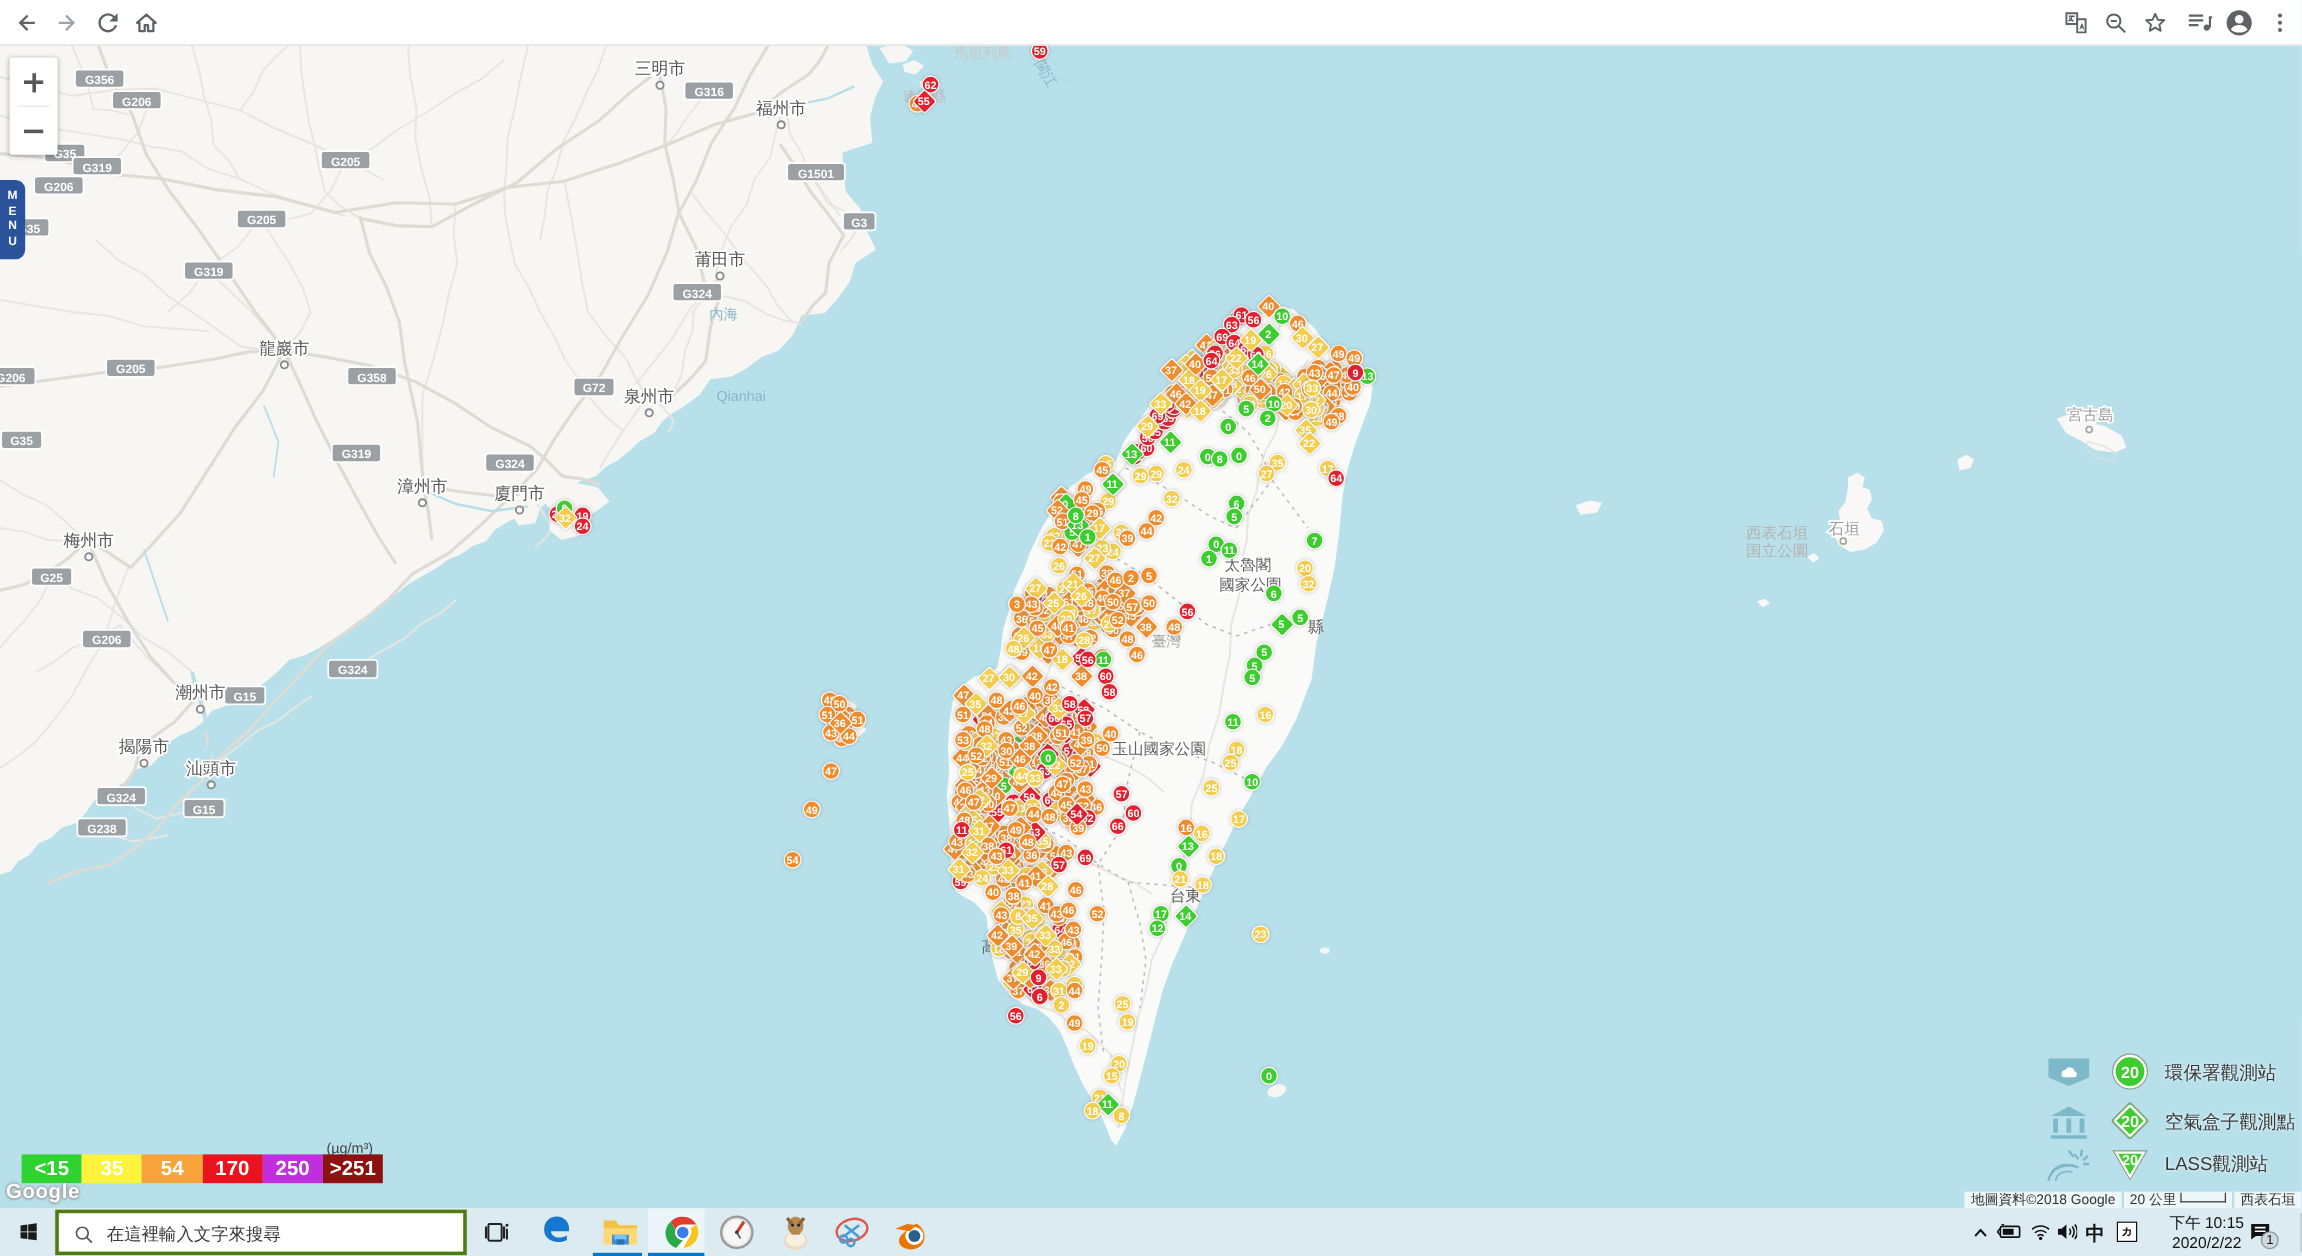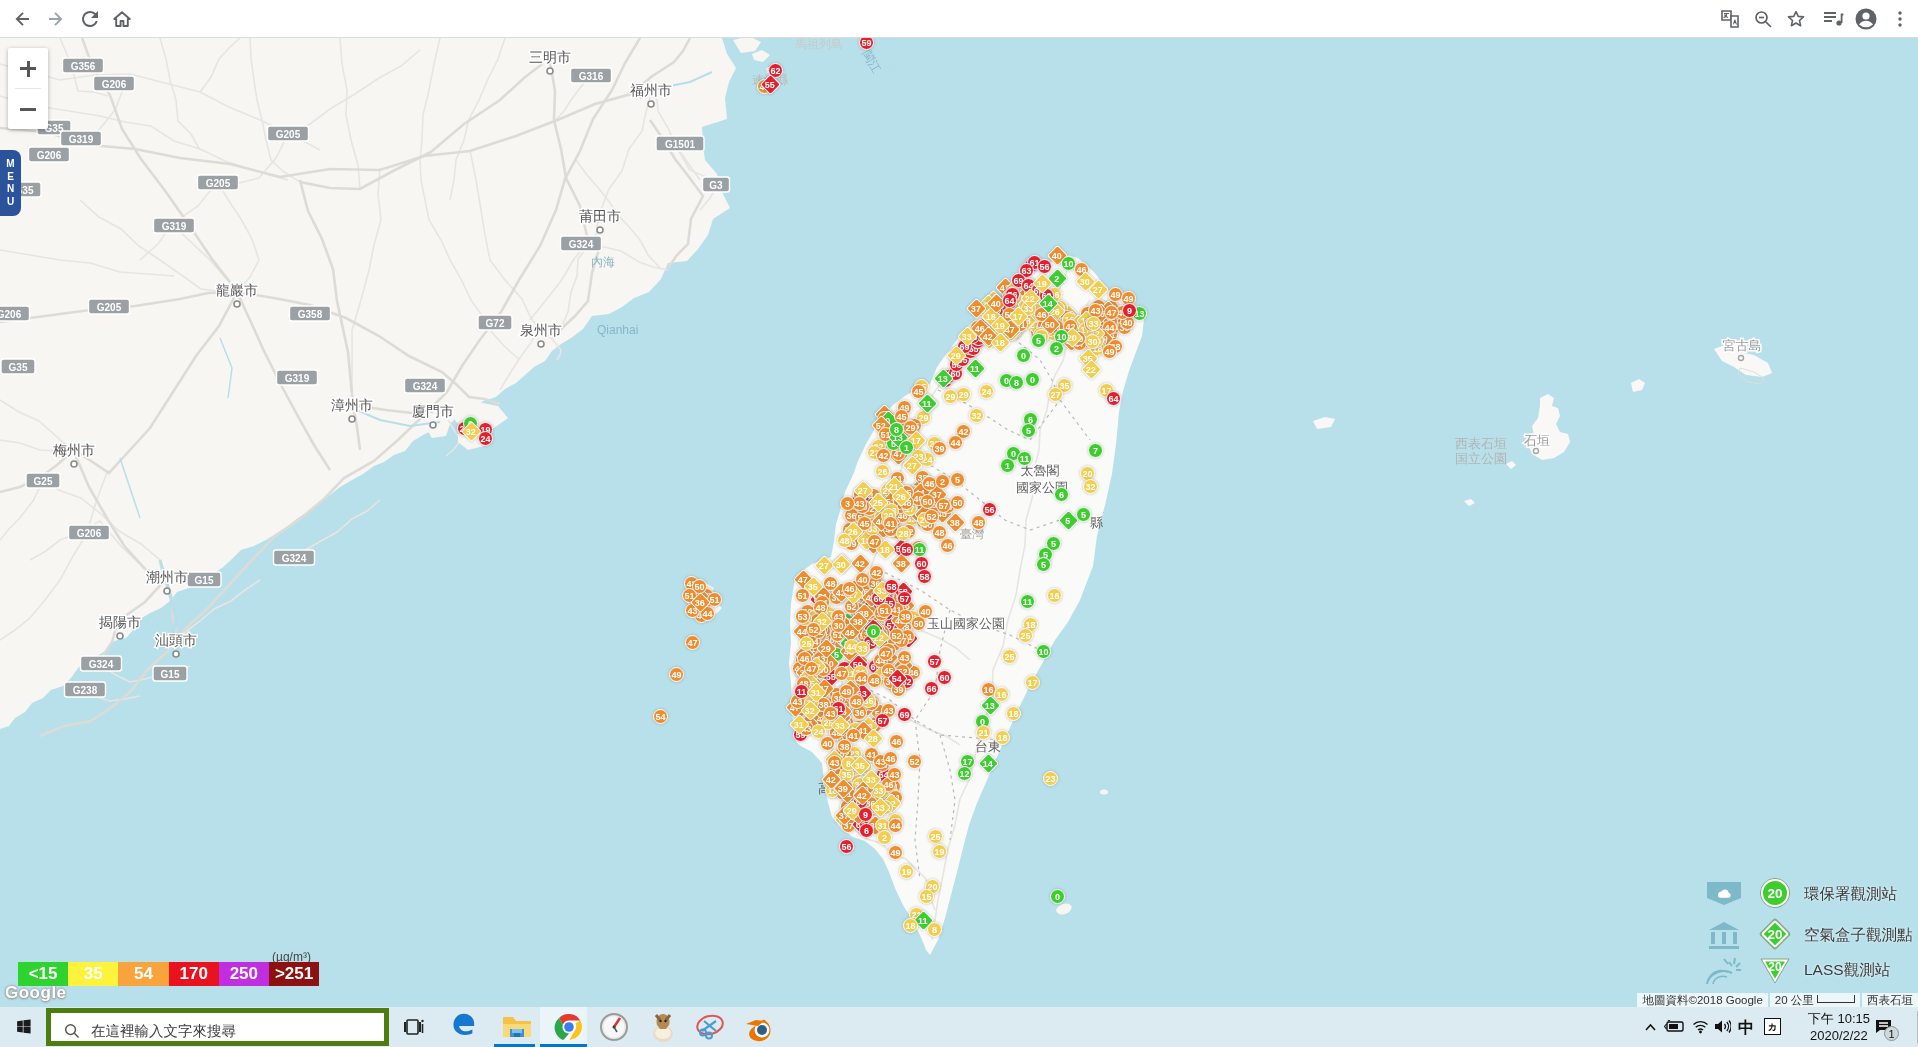--- a/index.html
+++ b/index.html
@@ -19,21 +19,21 @@
 #ug{position:absolute;left:272px;top:912px;font-size:12px;color:#444;z-index:5}
 #glogo{position:absolute;left:5px;top:945px;z-index:5;color:#fff;font-size:17px;font-weight:bold;letter-spacing:.5px;text-shadow:0 0 2px #9a9a9a,0 0 3px #9a9a9a,0 1px 2px #9a9a9a}
 #rleg{position:absolute;right:4px;top:838px;width:214px;height:120px;z-index:5}
 #rleg .row{position:absolute;left:0;width:214px;height:38px}
 #rleg .lic{position:absolute;left:6px;top:3px;width:36px;height:30px}
 #rleg .sym{position:absolute;left:58px;top:0;width:34px;height:34px}
 #rleg .txt{position:absolute;left:104px;top:8px;font-size:15.5px;color:#3a3a3a;white-space:nowrap;text-shadow:0 0 3px #fff}
 #attr{position:absolute;right:0;top:955px;height:14px;z-index:5;font-size:11.5px;color:#333}
 #attr div{float:left;background:rgba(255,255,255,.75);padding:0 5px;height:14px;line-height:14px}
 #task{position:absolute;left:0;top:1007px;width:1918px;height:40px;background:#dcebf2;z-index:40}
-#sbox{position:absolute;left:46px;top:1px;width:343px;height:38px;background:#fff;border:5px solid #4d7c0f;line-height:37px;font-size:14.5px;color:#3a3a3a}
+#sbox{position:absolute;left:46px;top:1px;width:343px;height:38px;background:#fff;border:3px solid #4d7c0f;line-height:37px;font-size:14.5px;color:#3a3a3a}
 .ticon{position:absolute;top:4px;width:32px;height:32px}
 .tray{position:absolute;top:0;height:40px;font-size:13px;color:#111}
 #clock{position:absolute;right:48px;top:3px;text-align:center;font-size:13px;line-height:17px;color:#111}
 </style></head><body>
 <div id="bar">
  <svg class="nav" style="left:8px" viewBox="0 0 28 28">
       <path d="M21 13.1H11.2l4.5-4.5L14.3 7.2 7.5 14l6.8 6.8 1.4-1.4-4.5-4.5H21z" fill="#5f6368"></path>
     </svg>
  <svg class="nav" style="left:42px" viewBox="0 0 28 28">
       <path d="M7 13.1h9.8l-4.5-4.5 1.4-1.4L20.5 14l-6.8 6.8-1.4-1.4 4.5-4.5H7z" fill="#9aa4ab"></path>

